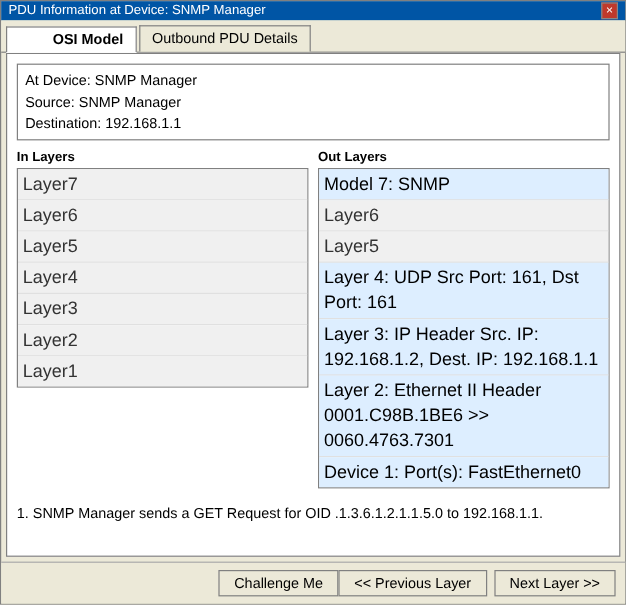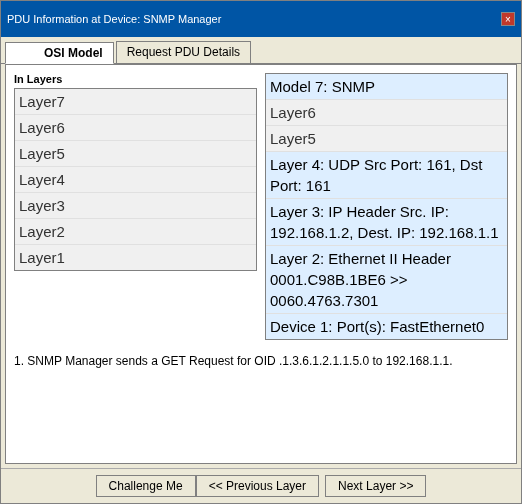--- a/index.html
+++ b/index.html
@@ -20,21 +20,21 @@
       flex-direction: column;
     }
     .title-bar {
       background: #0055a5;
       color: white;
       padding: 3px 6px;
       font-size: 11px;
       display: flex;
       align-items: center;
       justify-content: space-between;
-      height: 36px;
+      height: 16px;
     }
     .title-bar-close {
       width: 14px;
       height: 14px;
       background: #c0392b;
       border: 1px solid #888;
       cursor: pointer;
       display: flex;
       align-items: center;
       justify-content: center;
@@ -116,21 +116,21 @@
     }
     .description-area {
       flex: 1;
       font-size: 12px;
       padding: 4px 0;
       line-height: 1.5;
     }
     .footer {
       display: flex;
       align-items: center;
-      justify-content: center;
+      justify-content: flex-end;
       padding: 6px 8px;
       background: #ece9d8;
       border-top: 1px solid #aaa;
     }
     .btn {
       padding: 3px 12px;
       border: 1px solid #808080;
       background: #ece9d8;
       font-size: 12px;
       cursor: pointer;
@@ -140,37 +140,43 @@
 </head>
 <body>
 
 <div class="window">
   <div class="title-bar">
     <span>PDU Information at Device: SNMP Manager</span>
     <div class="title-bar-close">×</div>
   </div>
   <div class="tabs">
     <div class="tab active">OSI Model</div>
-    <div class="tab">Request PDU Details</div>
+    <div class="tab">Outbound PDU Details</div>
   </div>
   <div class="content">
+    <div class="info-box">
+      <div>At Device: SNMP Manager</div>
+      <div>Source: SNMP Manager</div>
+      <div>Destination: 192.168.1.1</div>
+    </div>
     <div class="layers-container">
       <div class="layers-panel">
         <div class="layers-panel-title">In Layers</div>
         <div class="layer-list">
           <div class="layer-item">Layer7</div>
           <div class="layer-item">Layer6</div>
           <div class="layer-item">Layer5</div>
           <div class="layer-item">Layer4</div>
           <div class="layer-item">Layer3</div>
           <div class="layer-item">Layer2</div>
           <div class="layer-item">Layer1</div>
         </div>
       </div>
       <div class="layers-panel">
+        <div class="layers-panel-title">Out Layers</div>
         <div class="layer-list">
           <div class="layer-item highlighted">Model 7: SNMP</div>
           <div class="layer-item">Layer6</div>
           <div class="layer-item">Layer5</div>
           <div class="layer-item highlighted">Layer 4: UDP Src Port: 161, Dst Port: 161</div>
           <div class="layer-item highlighted">Layer 3: IP Header Src. IP: 192.168.1.2, Dest. IP: 192.168.1.1</div>
           <div class="layer-item highlighted">Layer 2: Ethernet II Header 0001.C98B.1BE6 &gt;&gt; 0060.4763.7301</div>
           <div class="layer-item highlighted">Device 1: Port(s): FastEthernet0</div>
         </div>
       </div>

